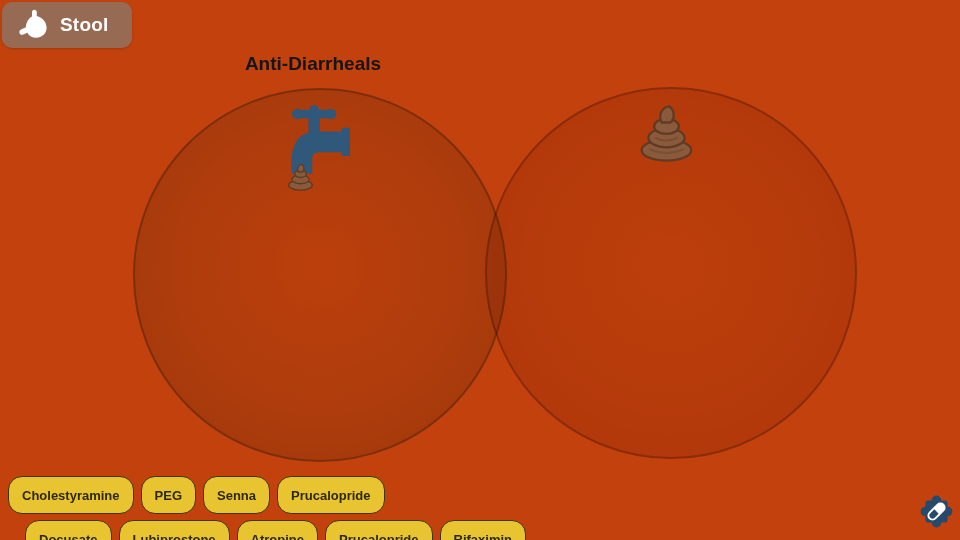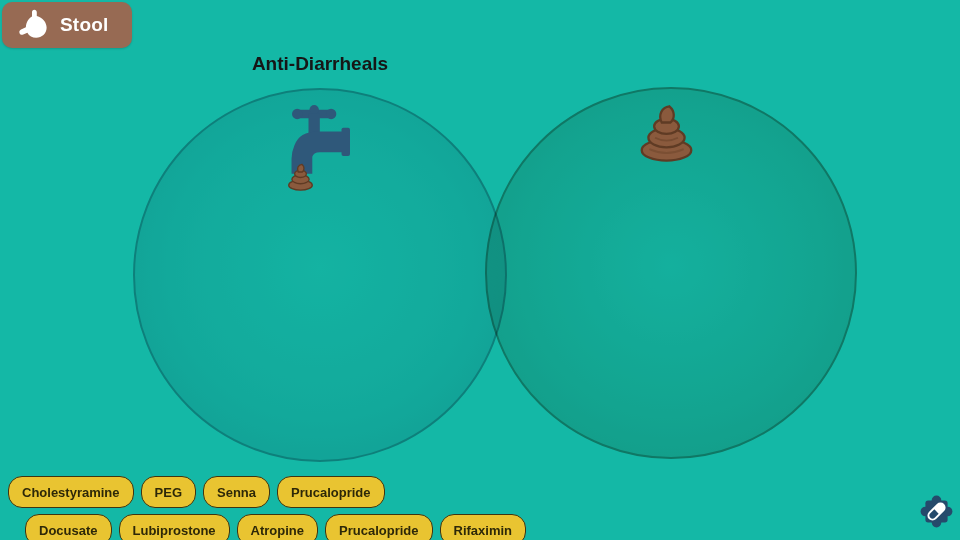--- a/index.html
+++ b/index.html
@@ -1,17 +1,17 @@
 <!DOCTYPE html>
 <html><head>
 <meta charset="utf-8">
 <style>
   html,body{margin:0;padding:0;background:#fff;}
   .stage{
-    position:relative;width:960px;height:540px;background:#14b8a6;
+    position:relative;width:960px;height:540px;background:#c2410c;
     font-family:"Liberation Sans",sans-serif;overflow:hidden;
   }
   
   .badge{
     position:absolute;left:2px;top:2px;height:46px;min-width:130px;
     background:#976a53;border-radius:10px;display:flex;align-items:center;
     gap:10px;padding:0 16px 0 12px;box-sizing:border-box;
     box-shadow:0 1px 2px rgba(0,0,0,.15);
   }
   .badge svg{width:36px;height:32px;flex:0 0 auto;}
@@ -25,31 +25,31 @@
   }
   .circle.right{
     left:485px;top:87px;width:372px;height:372px;
     background:radial-gradient(circle at 50% 48%, #f8f4f2 0%, #efe4de 55%, #e2d2c9 100%);
     border:2px solid #b7a69b;box-sizing:border-box;
   }
   .vlabel{
     position:absolute;top:53px;text-align:center;
     font-size:19px;font-weight:700;color:#161616;
   }
-  .vlabel.left{left:133px;width:374px;}
+  .vlabel.left{left:126px;width:374px;}
   .vlabel.right{left:485px;width:372px;}
   
   .icon-abs{position:absolute;}
   
   .chip-tray{position:absolute;left:0;top:476px;width:700px;}
   .chip-row{display:flex;gap:7px;margin-bottom:6px;}
   .chip-row.r2{margin-left:25px;}
   .chip-row.r1{margin-left:8px;}
   .chip{
-    height:32px;display:flex;align-items:center;padding:0 13px;
+    height:38px;display:flex;align-items:center;padding:0 13px;
     background:#e9c431;border:1.6px solid #3e3512;border-radius:14px;
     font-size:13px;font-weight:700;color:#2e2808;white-space:nowrap;
     box-sizing:border-box;cursor:grab;
   }
   .puzzle-btn{position:absolute;left:918px;top:493px;width:37px;height:37px;cursor:pointer;}
 </style>
 </head>
 <body>
 
 <div class="stage">

